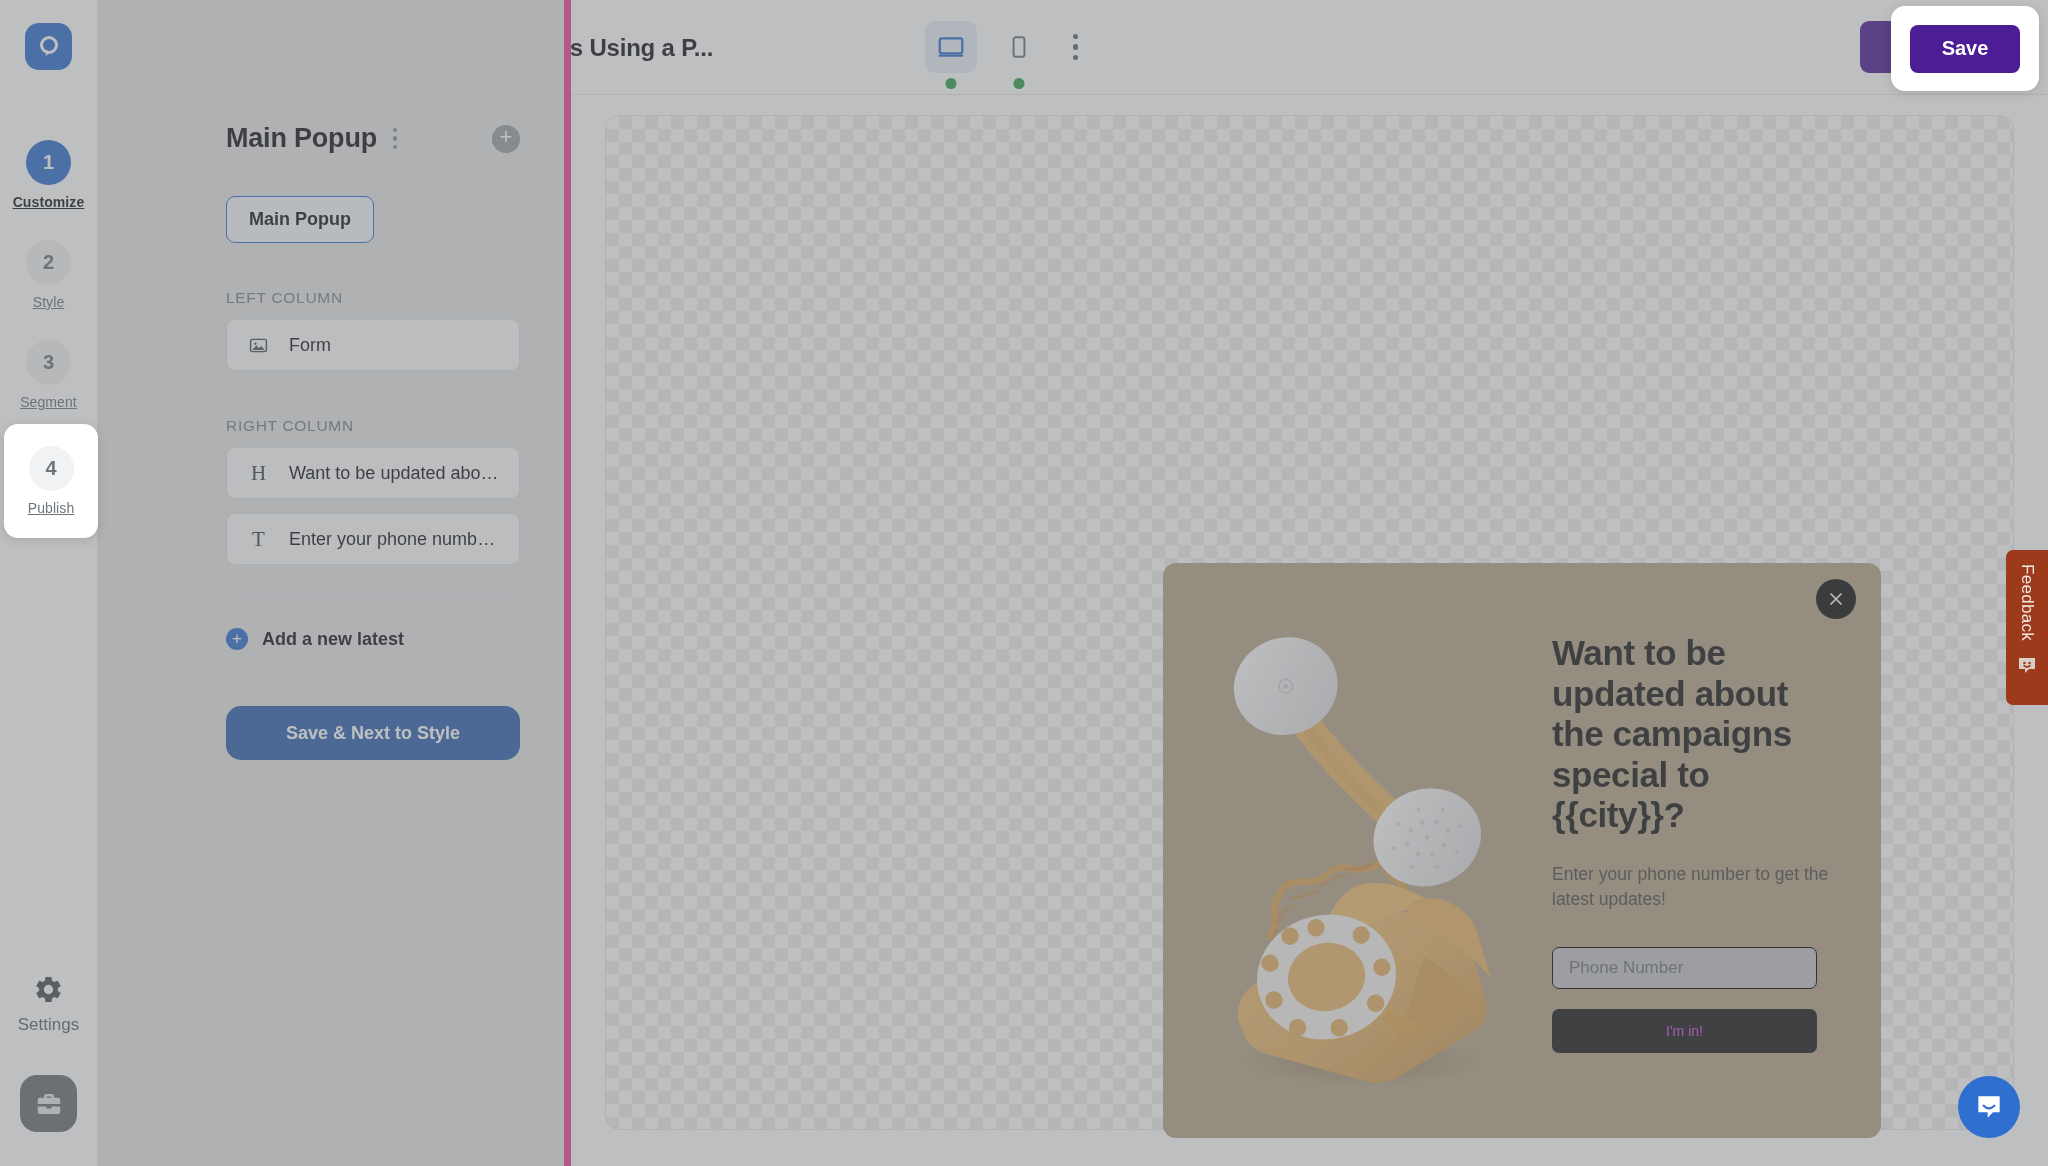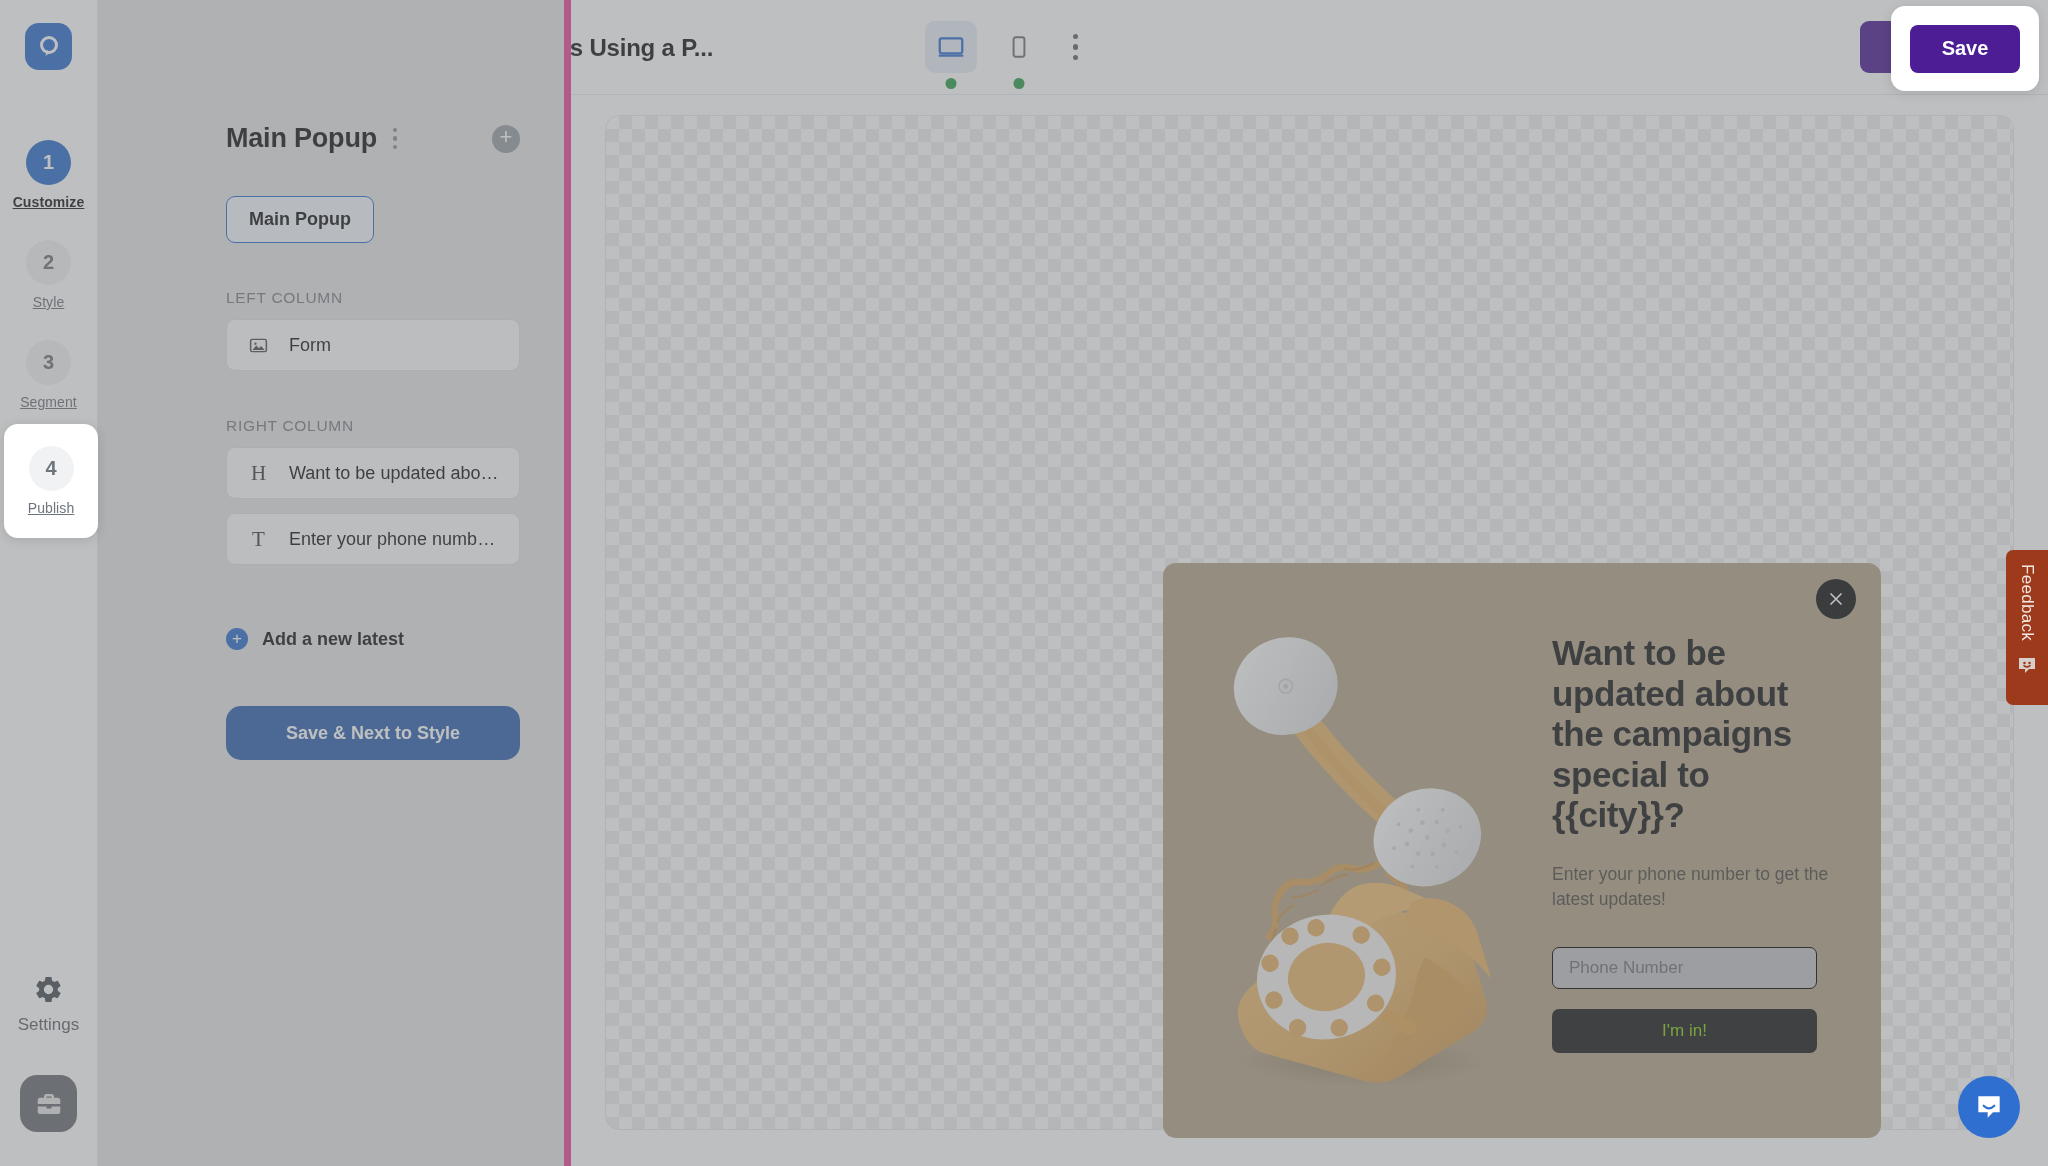--- a/index.html
+++ b/index.html
@@ -140,21 +140,21 @@
     letter-spacing: -.4px; max-width: 330px;
   }
   .popup-sub { margin-top: 26px; font-size: 17.5px; line-height: 1.45; color: #4d4c48; max-width: 280px; }
   .popup-input {
     margin-top: 34px; width: 265px; height: 42px; border-radius: 7px;
     background: #c3c4c6; border: 1px solid #000000; display: flex; align-items: center; padding: 0 16px;
     font-size: 17px; color: #6f7378;
   }
   .popup-cta {
     margin-top: 20px; width: 265px; height: 44px; border-radius: 7px; background: #1b1b1b;
-    display: flex; align-items: center; justify-content: center; color: #84cc16; font-size: 17px;
+    display: flex; align-items: center; justify-content: center; color: #d946ef; font-size: 14px;
   }
   .popup-close {
     position: absolute; right: 25px; top: 16px; width: 40px; height: 40px; border-radius: 50%;
     background: #111; display: flex; align-items: center; justify-content: center; z-index: 5;
   }
 
   
   .feedback {
     position: absolute; right: 0; top: 550px; width: 42px; height: 155px;
     background: #9d3a1c; border-radius: 7px 0 0 7px;

